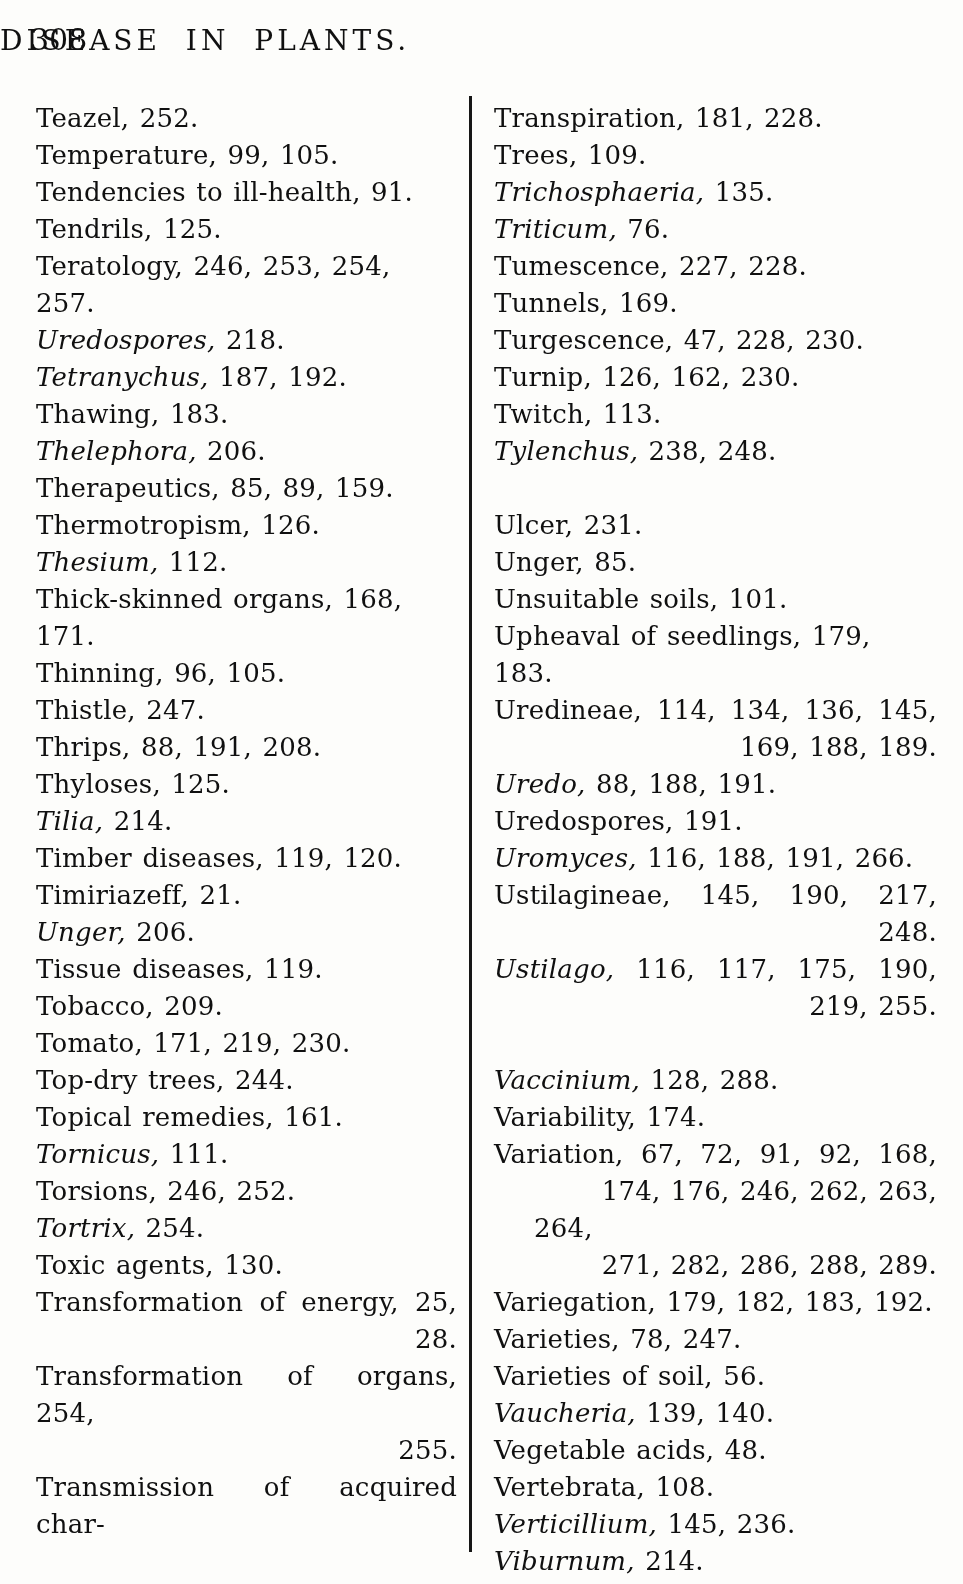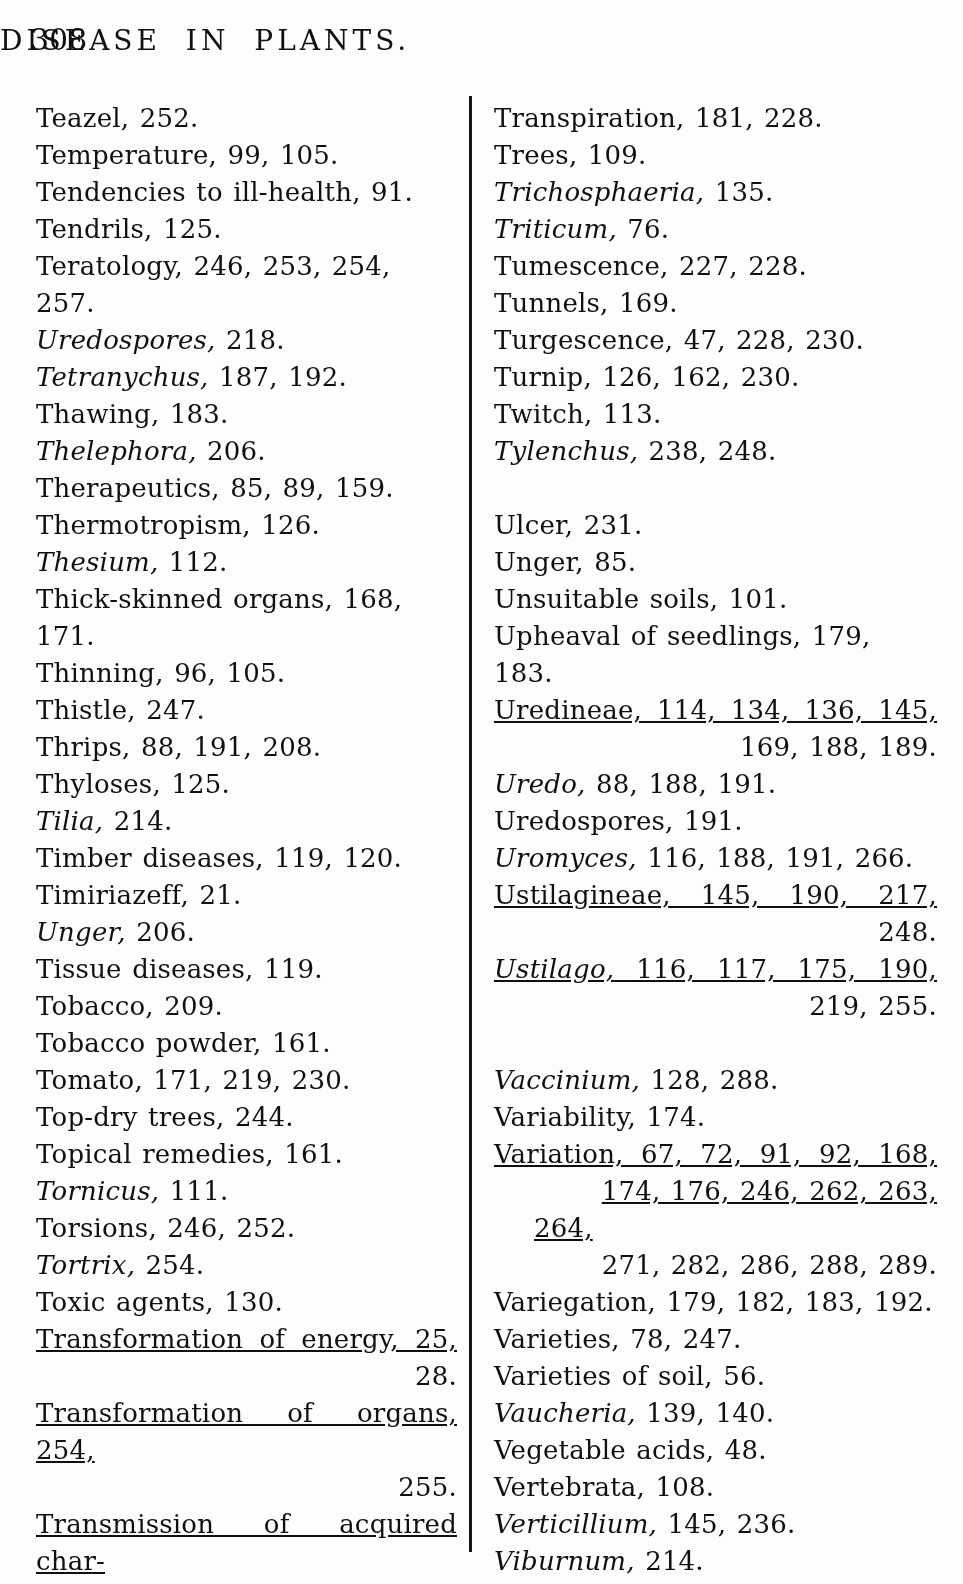--- a/index.html
+++ b/index.html
@@ -31,21 +31,21 @@
   }
   .col-left{left:36px;width:421px;}
   .col-right{left:494px;width:443px;}
   .divider{
     position:absolute;
     left:469px;top:96px;
     width:2.5px;height:1456px;
     background:#161616;
   }
   .line{white-space:normal;}
-  .line.justify{text-align:justify;text-align-last:justify;text-decoration:underline;}
+  .line.justify{text-align:justify;text-align-last:justify;}
   .line.indent{padding-left:40px;text-align:right;}
   .gap{height:37px;}
   .it{font-style:italic;}
 </style>
 </head>
 <body>
 
 <div class="page">
   <div class="pageno">308</div>
   <div class="running-title">DISEASE IN PLANTS.</div>
@@ -67,21 +67,20 @@
       <div class="line"><span>Thinning, 96, 105.</span></div>
       <div class="line"><span>Thistle, 247.</span></div>
       <div class="line"><span>Thrips, 88, 191, 208.</span></div>
       <div class="line"><span>Thyloses, 125.</span></div>
       <div class="line"><span class="it">Tilia,</span><span> 214.</span></div>
       <div class="line"><span>Timber diseases, 119, 120.</span></div>
       <div class="line"><span>Timiriazeff, 21.</span></div>
       <div class="line"><span class="it">Unger,</span><span> 206.</span></div>
       <div class="line"><span>Tissue diseases, 119.</span></div>
       <div class="line"><span>Tobacco, 209.</span></div>
-      <div class="line"><span>Tobacco powder, 161.</span></div>
       <div class="line"><span>Tomato, 171, 219, 230.</span></div>
       <div class="line"><span>Top-dry trees, 244.</span></div>
       <div class="line"><span>Topical remedies, 161.</span></div>
       <div class="line"><span class="it">Tornicus,</span><span> 111.</span></div>
       <div class="line"><span>Torsions, 246, 252.</span></div>
       <div class="line"><span class="it">Tortrix,</span><span> 254.</span></div>
       <div class="line"><span>Toxic agents, 130.</span></div>
       <div class="line justify"><span>Transformation of energy, 25,</span></div>
       <div class="line indent"><span>28.</span></div>
       <div class="line justify"><span>Transformation of organs, 254,</span></div>

